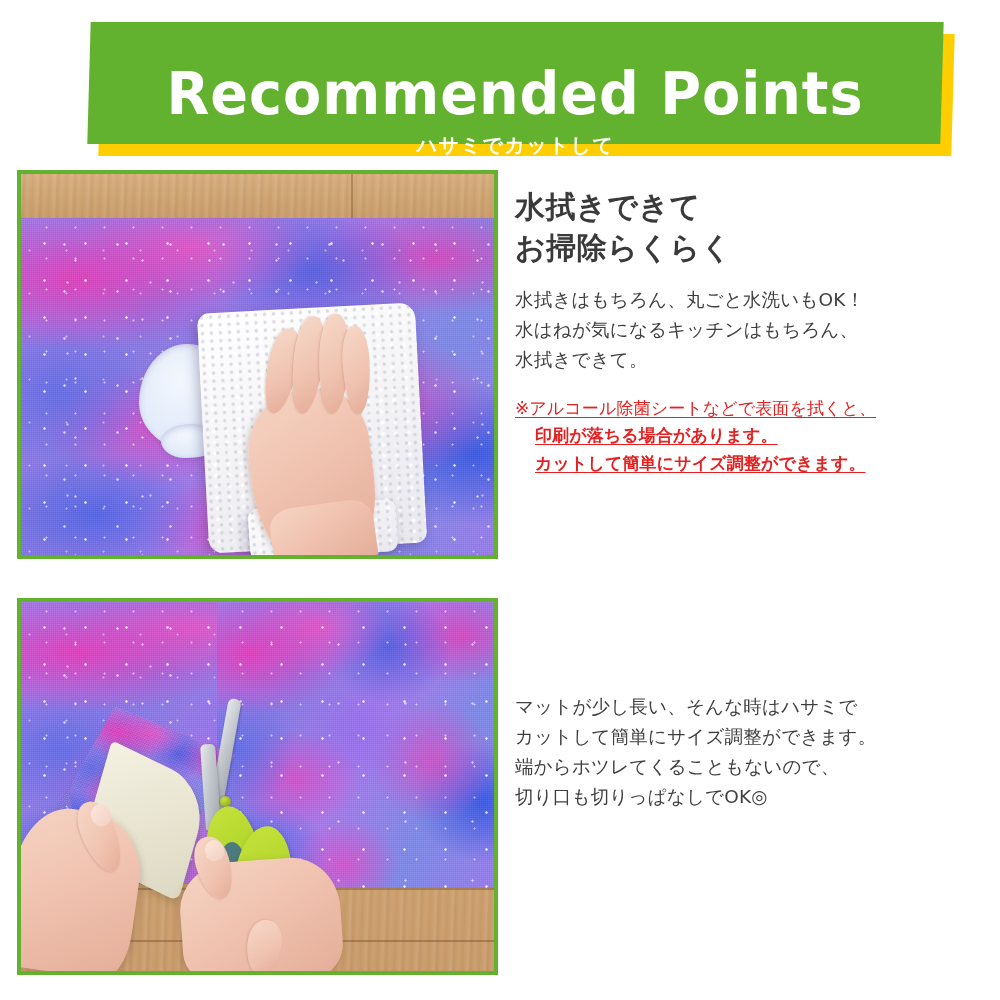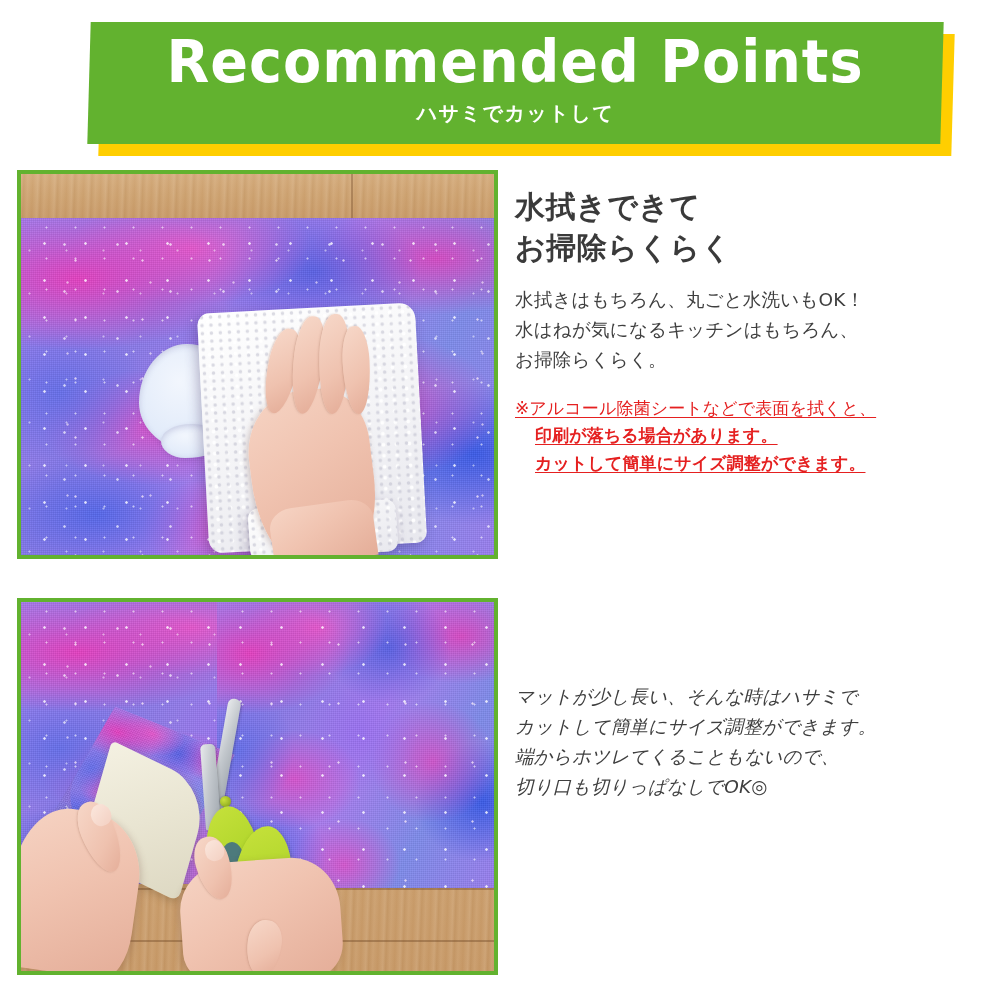--- a/index.html
+++ b/index.html
@@ -46,21 +46,21 @@
   }
   .banner-inner {
     position: absolute;
     left: 89px;
     top: 22px;
     width: 853px;
     height: 137px;
     display: flex;
     flex-direction: column;
     align-items: center;
-    justify-content: flex-start;
+    justify-content: flex-end;
     padding-top: 5px;
   }
   .banner-title {
     color: #ffffff;
     font-family: "DejaVu Sans", sans-serif;
     font-size: 58px;
     font-weight: bold;
     letter-spacing: 1px;
     line-height: 1.22;
     white-space: nowrap;
@@ -326,21 +326,21 @@
     </div>
 
     <div class="textcol" id="text-1">
       <div class="heading">
         <div>水拭きできて</div>
         <div>お掃除らくらく</div>
       </div>
       <div class="body">
         <div>水拭きはもちろん、丸ごと水洗いもOK！</div>
         <div>水はねが気になるキッチンはもちろん、</div>
-        <div>お掃除らくらく。</div>
+        <div>水拭きできて。</div>
       </div>
       <div class="note">
         <div><span>※アルコール除菌シートなどで表面を拭くと、</span></div>
         <div class="indent"><span>印刷が落ちる場合があります。</span></div>
         <div class="indent"><span>カットして簡単にサイズ調整ができます。</span></div>
       </div>
     </div>
   </div>
 
   <div class="section" id="section-2">
@@ -382,21 +382,21 @@
       <div class="finger" style="left:62px; top:198px; width:34px; height:74px; transform: rotate(-22deg);"></div>
       <div class="nail" style="left:70px; top:202px; width:20px; height:22px; transform: rotate(-22deg);"></div>
 
       <div class="skin" style="left:160px; top:258px; width:160px; height:120px; border-radius:32% 30% 18% 22% / 40% 44% 28% 26%; transform: rotate(-4deg); box-shadow:-2px 2px 7px rgba(120,80,70,0.28);"></div>
       <div class="finger" style="left:176px; top:234px; width:34px; height:64px; transform: rotate(-16deg);"></div>
       <div class="nail" style="left:184px; top:238px; width:19px; height:21px; transform: rotate(-16deg);"></div>
       <div class="finger" style="left:226px; top:318px; width:34px; height:56px; transform: rotate(8deg);"></div>
     </div>
 
     <div class="textcol" id="text-2">
-      <div class="body" style="margin-top:24px;font-style:italic;">
+      <div class="body" style="margin-top:34px;">
         <div>マットが少し長い、そんな時はハサミで</div>
         <div>カットして簡単にサイズ調整ができます。</div>
         <div>端からホツレてくることもないので、</div>
         <div>切り口も切りっぱなしでOK◎</div>
       </div>
     </div>
   </div>
 
 </div>
 

